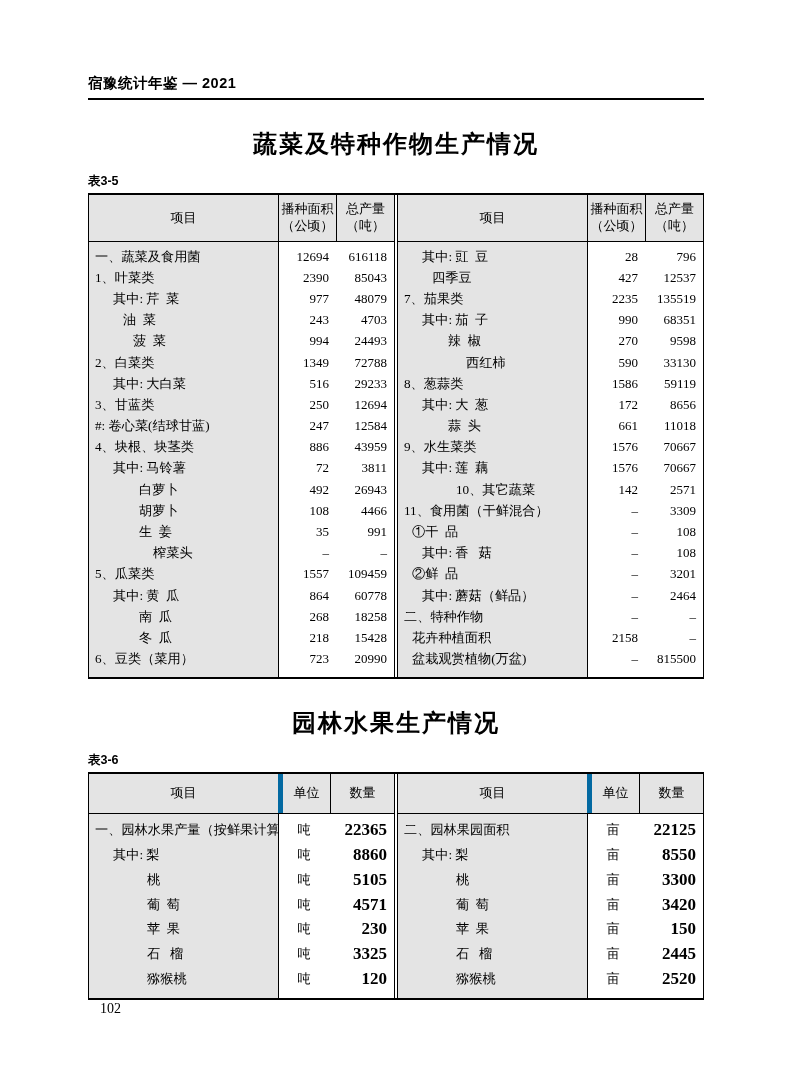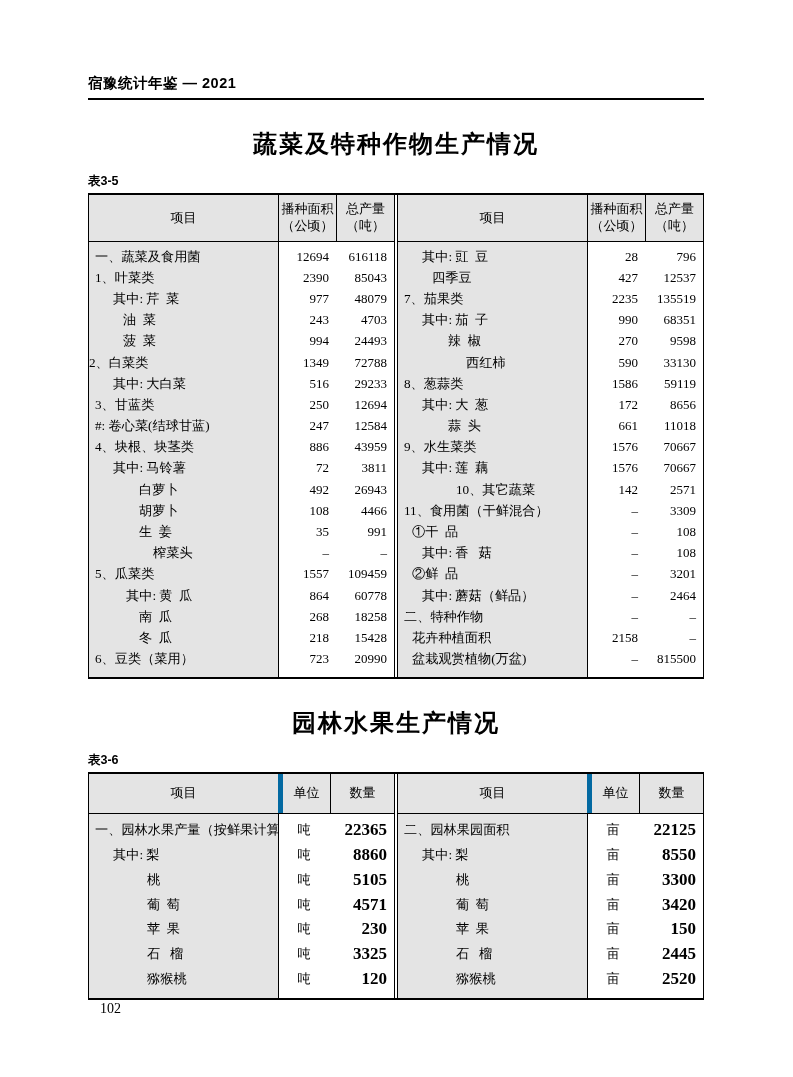--- a/index.html
+++ b/index.html
@@ -107,26 +107,26 @@
               <span class="c-item" style="padding-left: 24px;">其中: 芹  菜</span>
               <span class="c-num">977</span>
               <span class="c-num">48079</span>
             </div>
             <div class="trow">
               <span class="c-item" style="padding-left: 34px;">油  菜</span>
               <span class="c-num">243</span>
               <span class="c-num">4703</span>
             </div>
             <div class="trow">
-              <span class="c-item" style="padding-left: 34px;">菠  菜</span>
+              <span class="c-item" style="padding-left: 44px;">菠  菜</span>
               <span class="c-num">994</span>
               <span class="c-num">24493</span>
             </div>
             <div class="trow">
-              <span class="c-item" style="padding-left: 0; font-family: Liberation Serif, serif;">2、白菜类</span>
+              <span class="c-item" style="padding-left: 6px; font-family: Liberation Serif, serif;">2、白菜类</span>
               <span class="c-num">1349</span>
               <span class="c-num">72788</span>
             </div>
             <div class="trow">
               <span class="c-item" style="padding-left: 24px;">其中: 大白菜</span>
               <span class="c-num">516</span>
               <span class="c-num">29233</span>
             </div>
             <div class="trow">
               <span class="c-item" style="padding-left: 6px;">3、甘蓝类</span>
@@ -167,21 +167,21 @@
               <span class="c-item" style="padding-left: 64px;">榨菜头</span>
               <span class="c-num">–</span>
               <span class="c-num">–</span>
             </div>
             <div class="trow">
               <span class="c-item" style="padding-left: 6px;">5、瓜菜类</span>
               <span class="c-num">1557</span>
               <span class="c-num">109459</span>
             </div>
             <div class="trow">
-              <span class="c-item" style="padding-left: 37px;">其中: 黄  瓜</span>
+              <span class="c-item" style="padding-left: 24px;">其中: 黄  瓜</span>
               <span class="c-num">864</span>
               <span class="c-num">60778</span>
             </div>
             <div class="trow">
               <span class="c-item" style="padding-left: 50px;">南  瓜</span>
               <span class="c-num">268</span>
               <span class="c-num">18258</span>
             </div>
             <div class="trow">
               <span class="c-item" style="padding-left: 50px;">冬  瓜</span>

